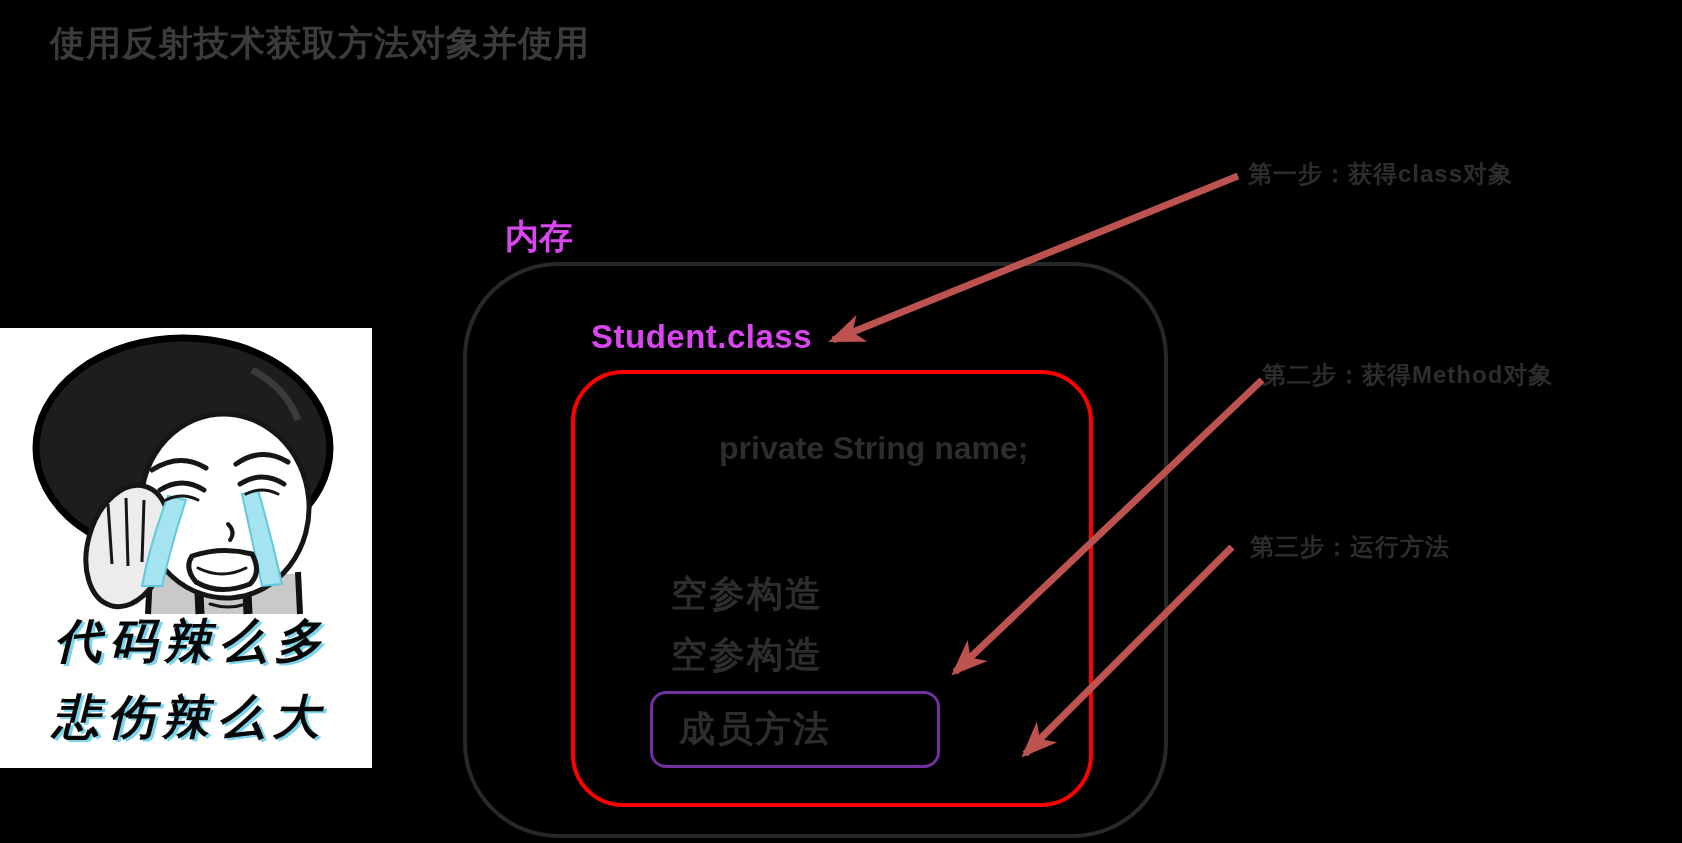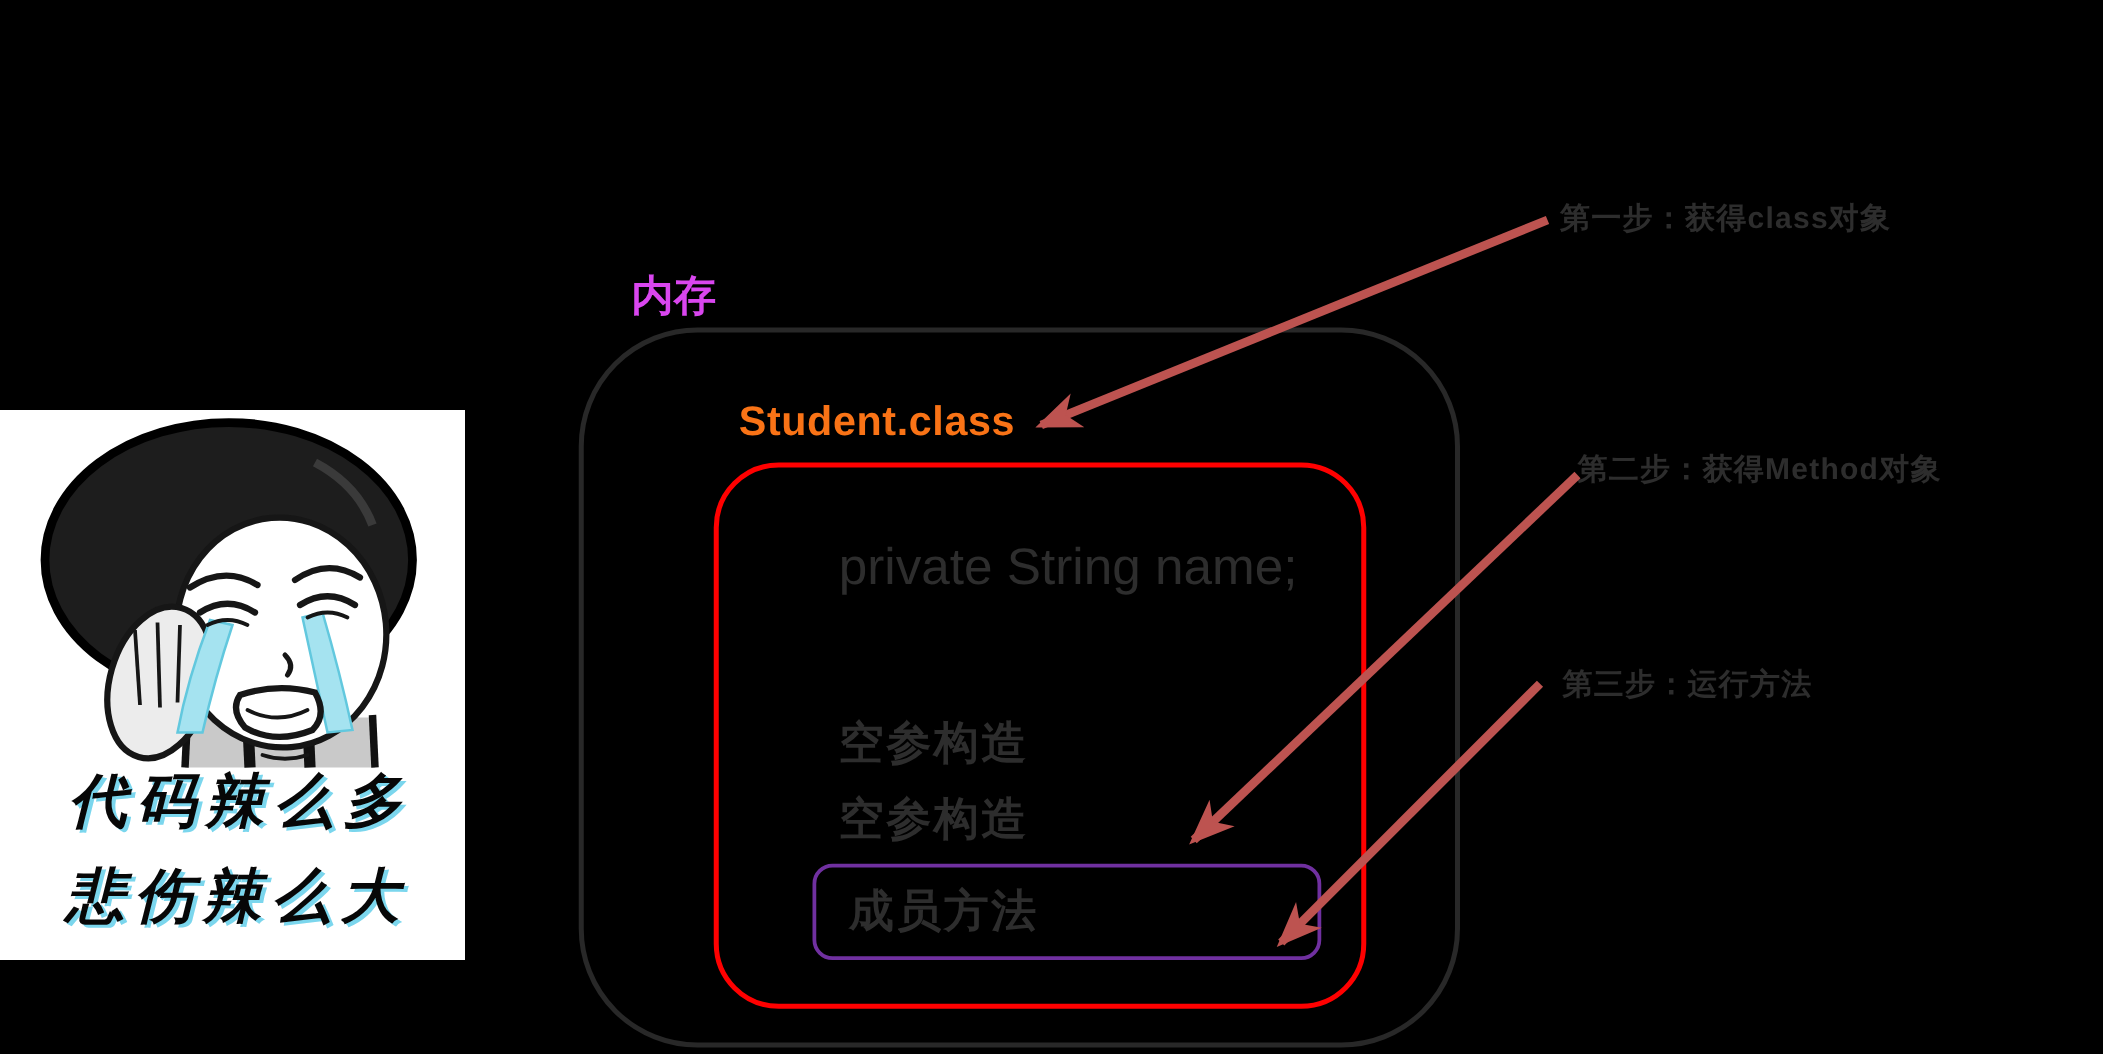--- a/index.html
+++ b/index.html
@@ -2,42 +2,43 @@
 <html><head>
 <meta charset="utf-8">
 <style>
   html,body{margin:0;padding:0;background:#000;}
   body{width:1682px;height:843px;overflow:hidden;font-family:"Liberation Sans",sans-serif;}
   .canvas{position:relative;width:1682px;height:843px;background:#000000;}
   .abs{position:absolute;white-space:nowrap;}
   .title{left:50px;top:20px;font-size:35px;font-weight:bold;color:#3b3b3b;letter-spacing:1px;}
   .memory-label{left:505px;top:214px;font-size:34px;font-weight:bold;color:#d946ef;}
   .outer-box{left:463px;top:262px;width:705px;height:576px;border:4px solid #282828;border-radius:95px;box-sizing:border-box;}
-  .class-label{left:591px;top:318px;font-size:33px;font-weight:bold;color:#f97316;letter-spacing:.5px;}
+  .class-label{left:591px;top:318px;font-size:33px;font-weight:bold;color:#d946ef;letter-spacing:.5px;}
   .red-box{left:571px;top:370px;width:522px;height:437px;border:4px solid #ff0000;border-radius:52px;box-sizing:border-box;}
-  .code{color:#2d2d2d;font-weight:normal;font-size:41px;}
+  .code{color:#2d2d2d;font-weight:bold;font-size:32px;margin-left:48px;}
   .cn{color:#2d2d2d;font-weight:bold;font-size:36px;letter-spacing:2px;}
   .f0{left:671px;top:430px;}
   .f1{left:671px;top:488px;}
   .c0{left:671px;top:570px;}
   .c1{left:671px;top:631px;}
-  .purple-box{left:650px;top:691px;width:407px;height:77px;border:3px solid #7030a0;border-radius:16px;box-sizing:border-box;display:flex;align-items:center;padding-left:26px;}
+  .purple-box{left:650px;top:691px;width:290px;height:77px;border:3px solid #7030a0;border-radius:16px;box-sizing:border-box;display:flex;align-items:center;padding-left:26px;}
   .step{color:#2d2d2d;font-weight:bold;font-size:24px;letter-spacing:1px;}
   .s1{left:1248px;top:158px;}
   .s2{left:1262px;top:359px;}
   .s3{left:1250px;top:531px;}
   .overlay{left:0;top:0;pointer-events:none;}
   .meme{left:0;top:328px;}
   .cap{font-family:"Liberation Serif",serif;font-style:italic;font-weight:bold;}
 </style>
 </head>
 <body>
 
 <div class="canvas">
 
+  <div class="abs title">使用反射技术获取方法对象并使用</div>
 
   <svg class="abs meme" width="372" height="440" viewBox="0 0 372 440">
     <rect x="0" y="0" width="372" height="440" fill="#ffffff"></rect>
 
     <g>
       <rect x="148" y="246" width="152" height="40" fill="#c9c9c9"></rect>
       <path d="M150 246 L148 286" stroke="#111" stroke-width="6" fill="none"></path>
       <path d="M298 244 L300 286" stroke="#111" stroke-width="6" fill="none"></path>
       <path d="M198 244 L200 286" stroke="#111" stroke-width="9" fill="none"></path>
       <path d="M246 242 L248 286" stroke="#111" stroke-width="9" fill="none"></path>

